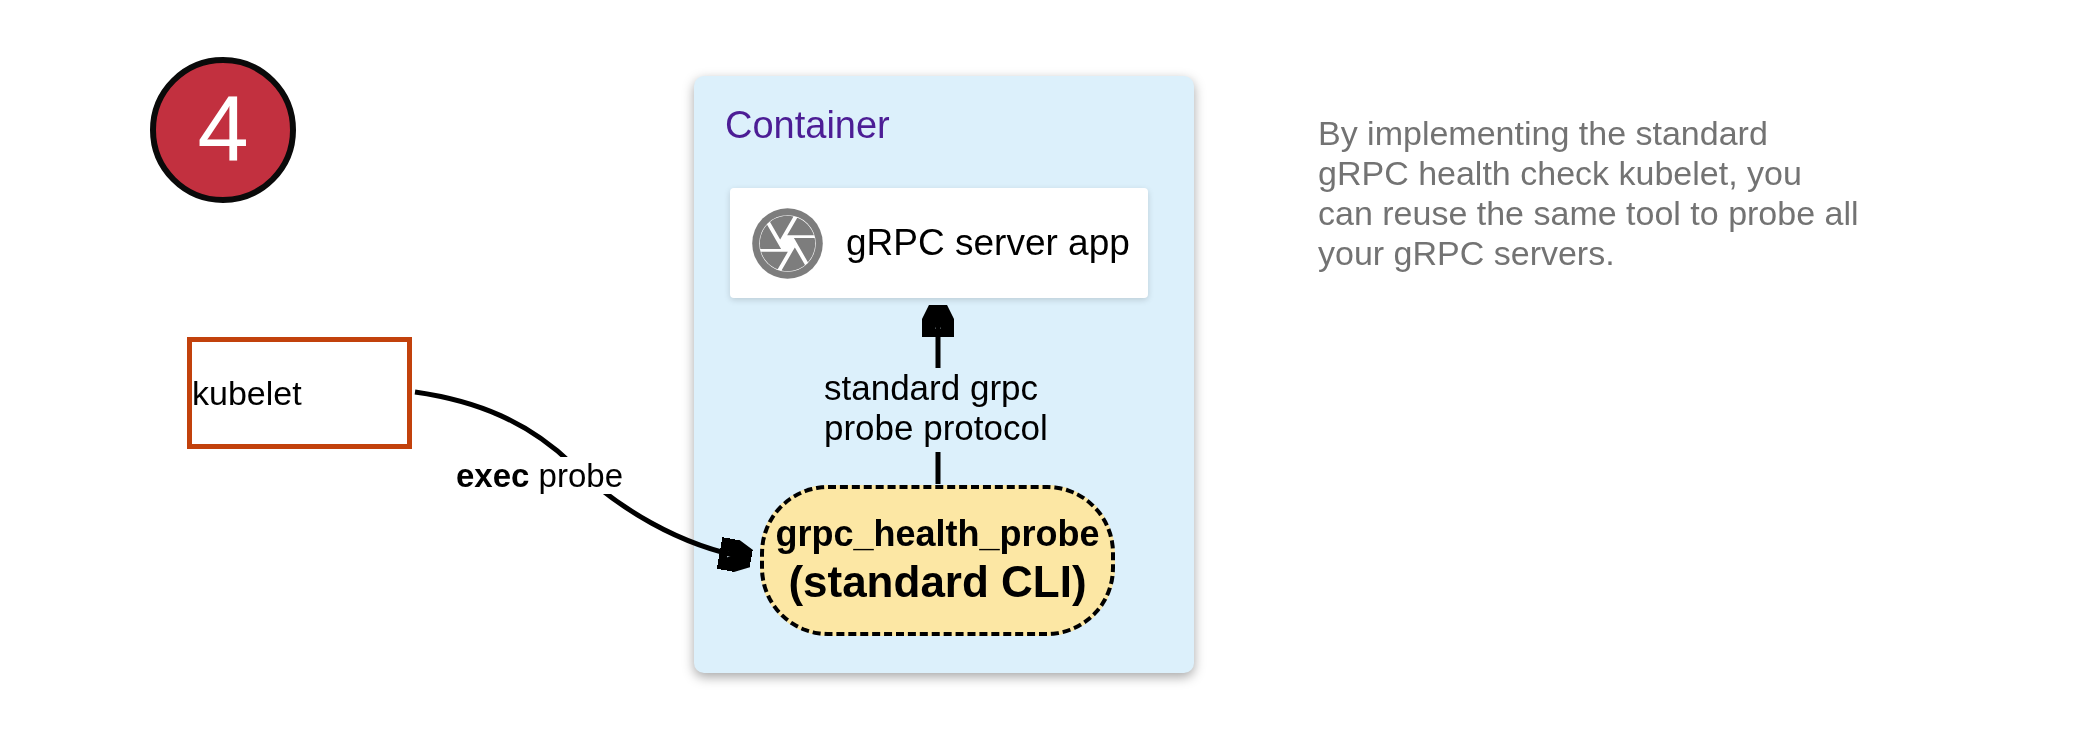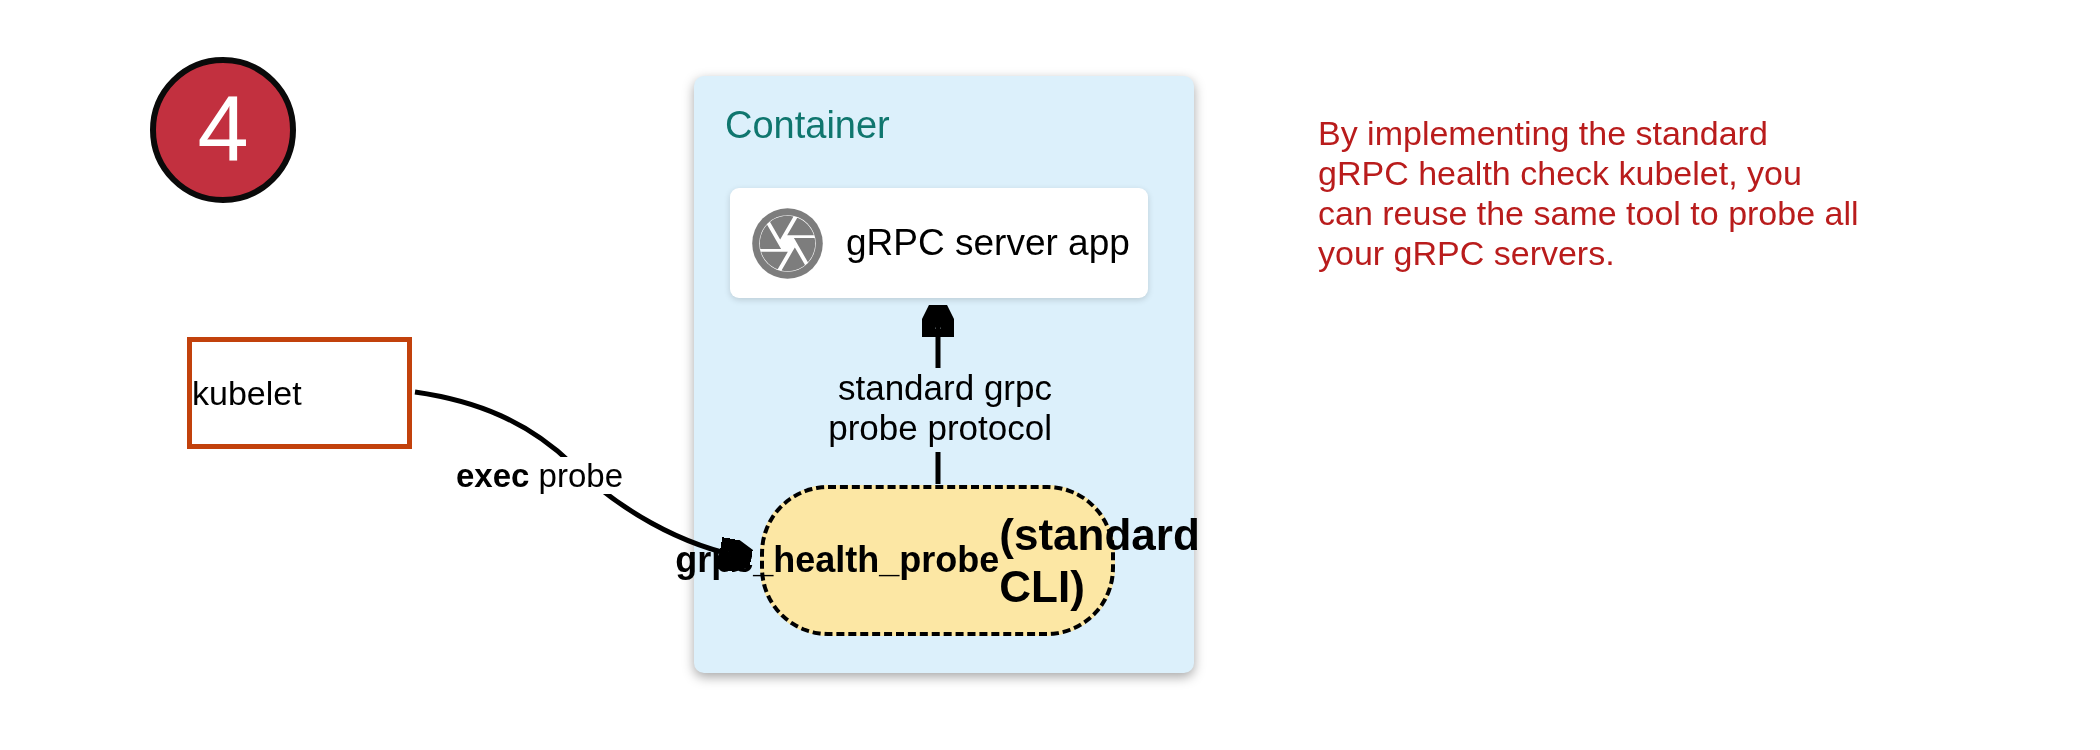--- a/index.html
+++ b/index.html
@@ -46,42 +46,42 @@
   
   .container-box{
     position:absolute; left:694px; top:76px;
     width:500px; height:597px;
     background:var(--container-blue);
     border-radius:10px;
     box-shadow:0 4px 12px rgba(0,0,0,0.35);
   }
   .container-title{
     position:absolute; left:31px; top:28px;
-    font-size:38px; color:#0f766e;
+    font-size:38px; color:#4c1d95;
   }
 
   
   .server-box{
     position:absolute; left:36px; top:112px;
     width:418px; height:110px;
-    background:#ffffff; border-radius:9px;
+    background:#ffffff; border-radius:4px;
     box-shadow:0 2px 6px rgba(0,0,0,0.15);
     display:flex; align-items:center;
   }
   .server-box svg{ width:73px; height:73px; margin-left:21px; flex:none; }
   .server-label{ font-size:37px; margin-left:22px; white-space:nowrap; }
 
   
   .probe-box{
     position:absolute; left:66px; top:409px;
     width:355px; height:151px;
     background:var(--probe-yellow);
     border:4px dashed #000;
     border-radius:68px;
-    display:flex; flex-direction:row; align-items:center; justify-content:center;
+    display:flex; flex-direction:column; align-items:center; justify-content:center;
   }
   .probe-title{ font-size:36px; font-weight:700; line-height:1.18; }
   .probe-sub{ font-size:44px; line-height:1.18;font-weight:bold; }
 
   
   .arrows{
     position:absolute; left:0; top:0; width:2100px; height:750px;
     pointer-events:none;
   }
   .arrows path{ fill:none; stroke:var(--line-black); stroke-width:5; }
@@ -90,28 +90,28 @@
   .exec-label{
     position:absolute; left:450px; top:417px;
     padding:0 6px; height:37px; line-height:37px;
     background:#ffffff; font-size:33px; white-space:nowrap;margin-top:40px;
   }
   .exec-label .b{ font-weight:700; }
   .protocol-label{
     position:absolute; left:824px; top:368px;
     width:228px; height:84px;
     background:var(--container-blue);
-    text-align:right; font-size:35px; line-height:40px;
+    text-align:left; font-size:35px; line-height:40px;
     white-space:nowrap;
   }
 
   
   .note{
     position:absolute; left:1318px; top:113px;
-    font-size:34px; line-height:40px; color:#b91c1c;
+    font-size:34px; line-height:40px; color:#737373;
     white-space:nowrap;
   }
 </style>
 </head>
 <body>
 
 <div class="canvas">
 
   <div class="badge">
     <span>4</span>

